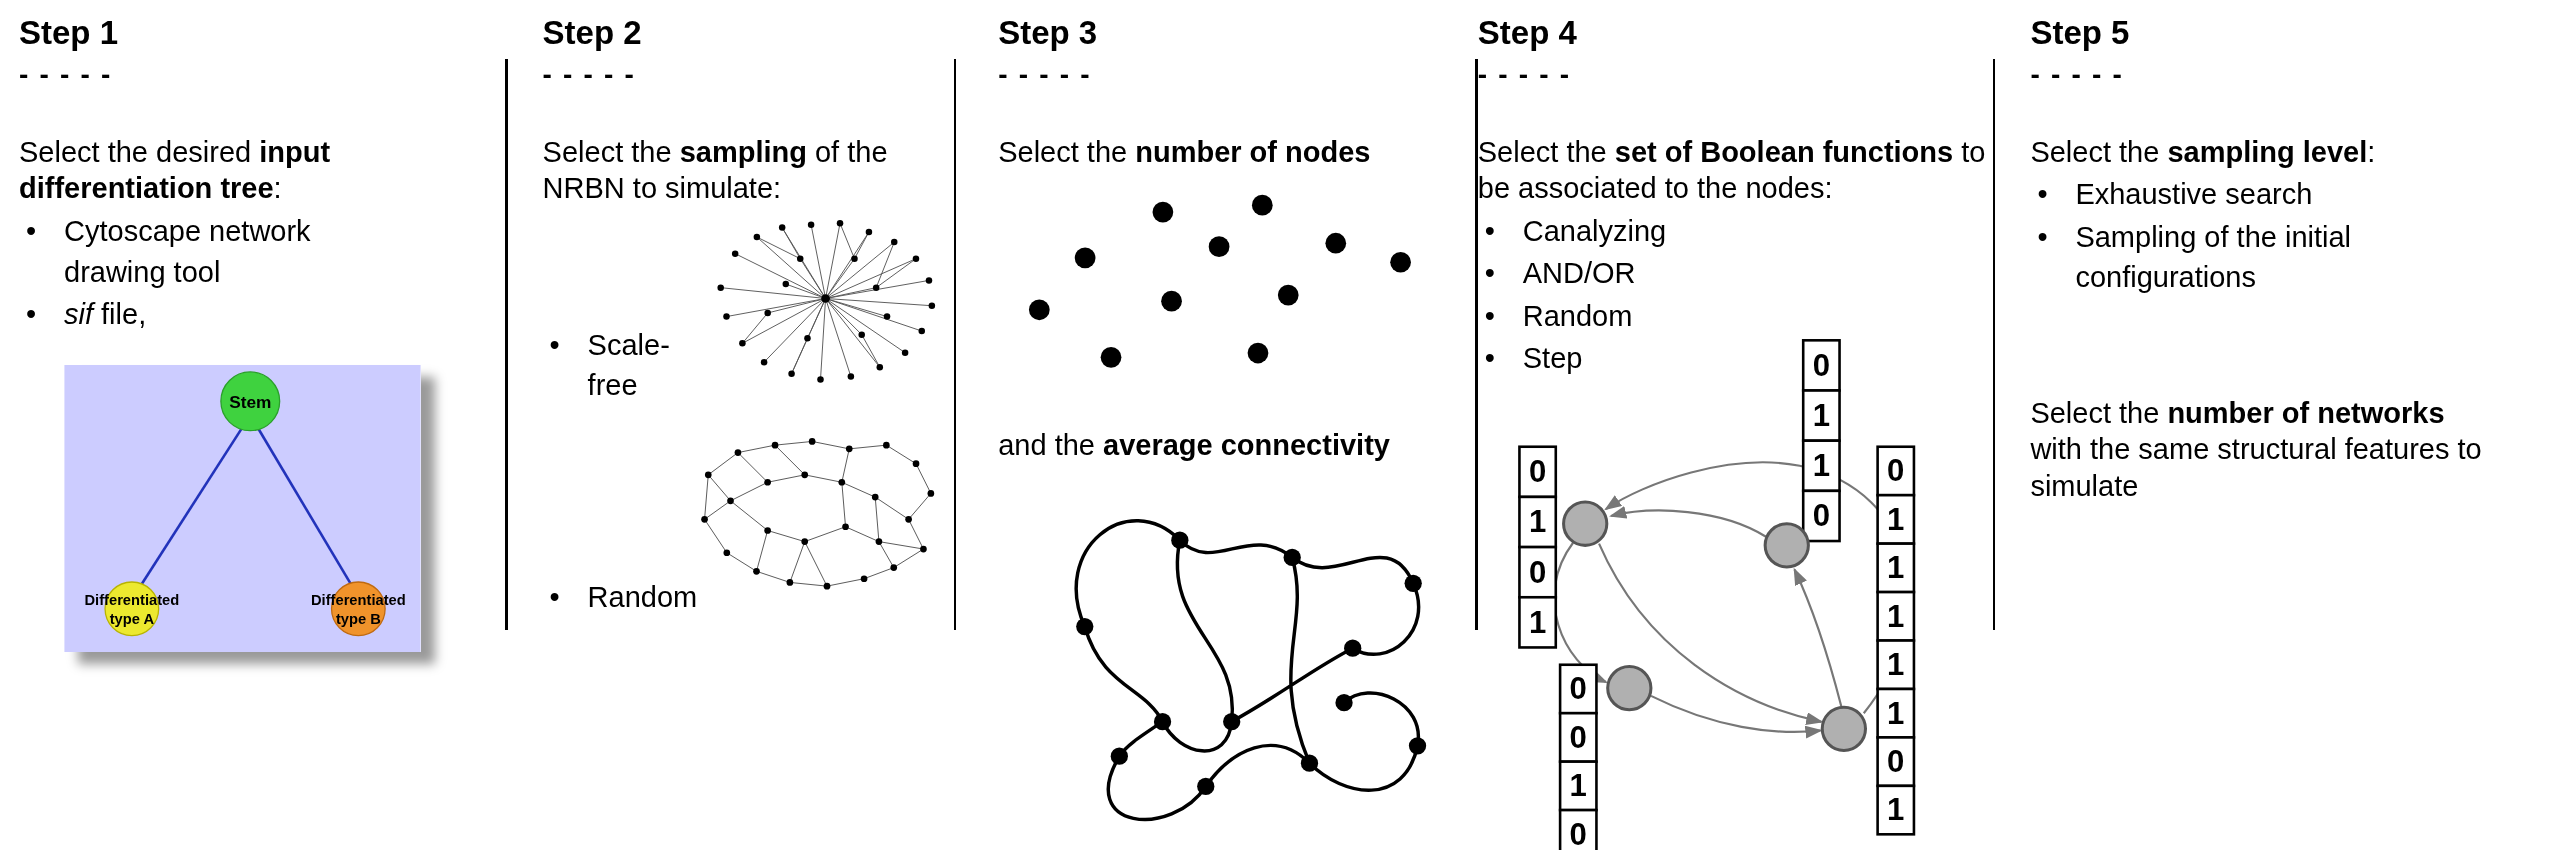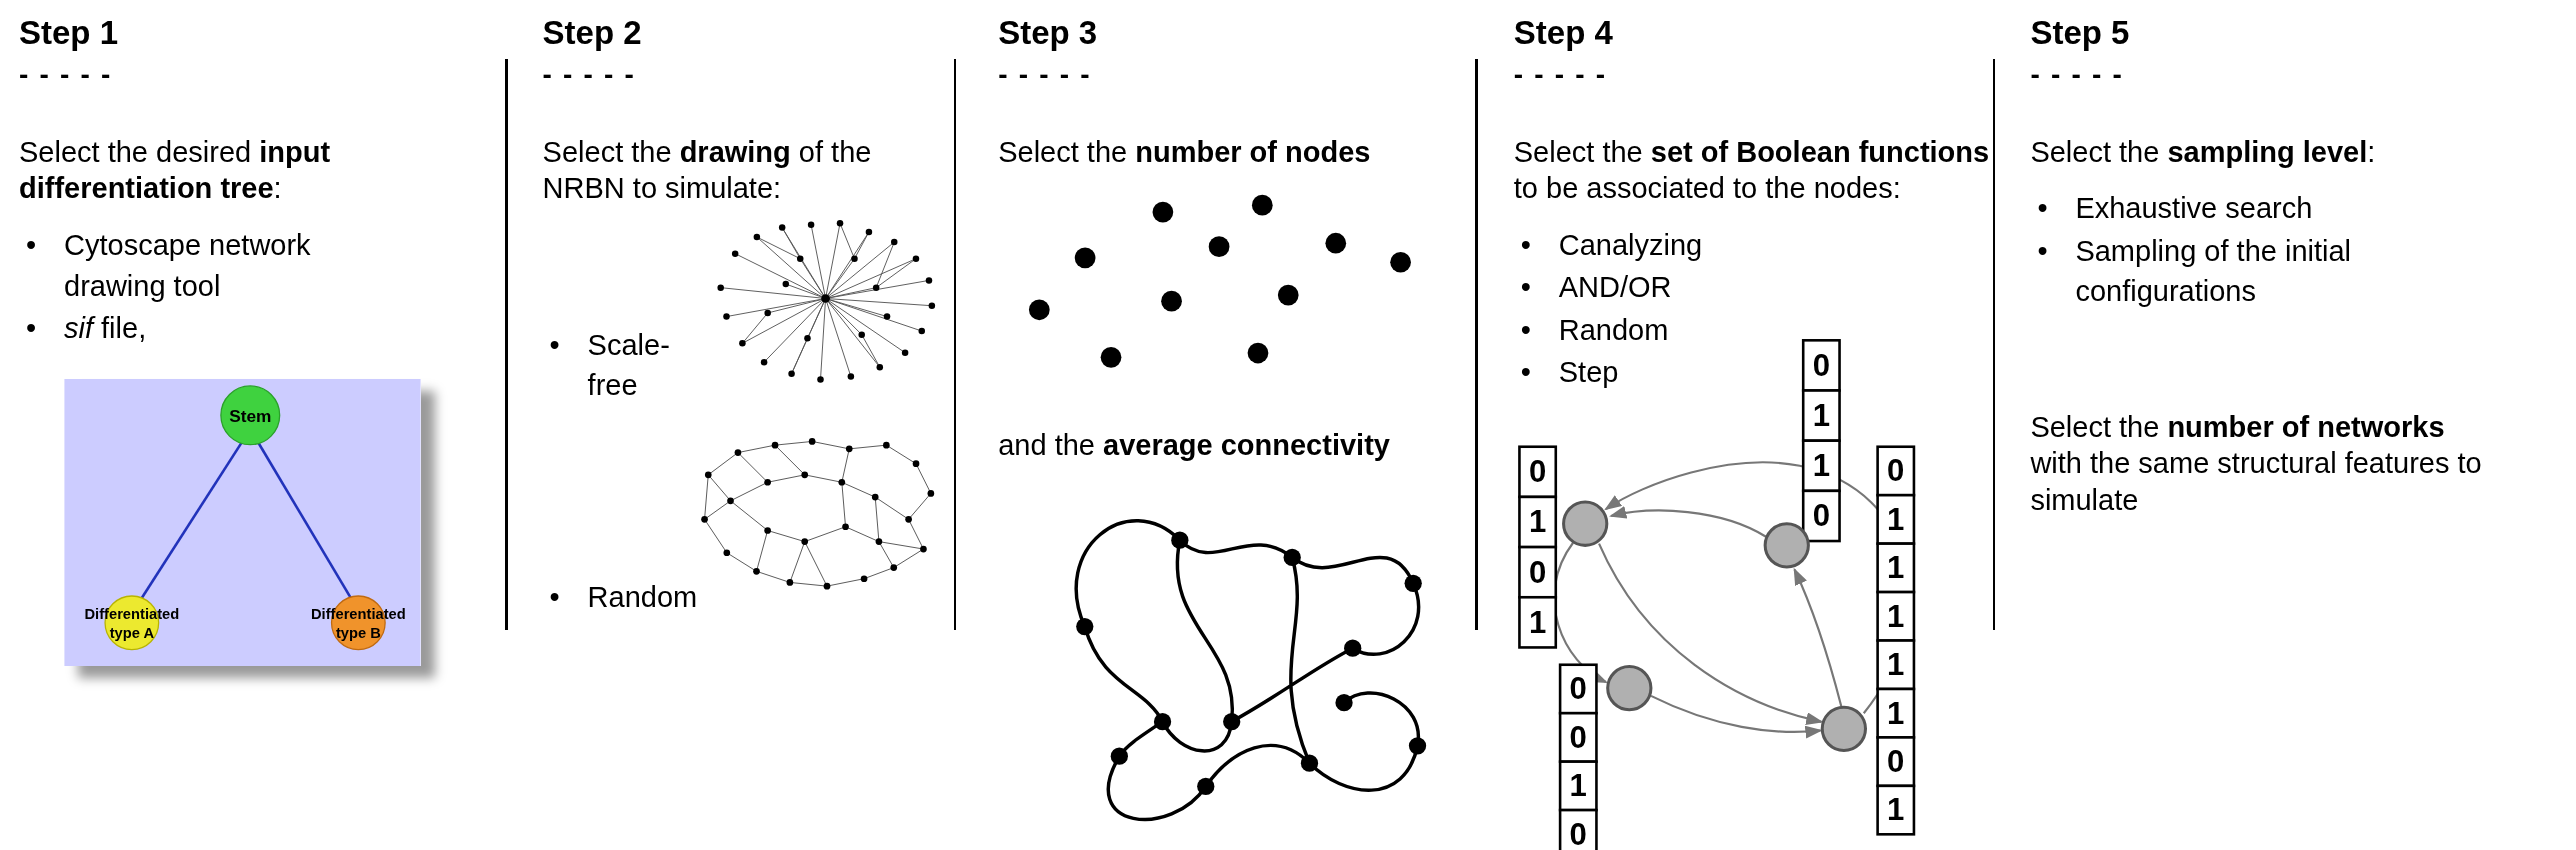--- a/index.html
+++ b/index.html
@@ -5,28 +5,28 @@
   html,body{margin:0;padding:0;background:#ffffff;}
   body{
     width:2576px;height:851px;overflow:hidden;
     font-family:"Liberation Sans", sans-serif;color:#000;
   }
   .figure{display:flex;align-items:flex-start;width:2576px;height:851px;box-sizing:border-box;padding:14px 0 0 19px;border-radius:18px;}
   .col{position:relative;box-sizing:border-box;height:831px;}
   .col-1{width:486px;padding-right:8.7px;}
   .col-2{width:446px;padding-left:35px;padding-right:12px;}
   .col-3{width:519px;padding-left:42px;padding-right:12px;}
-  .col-4{width:515px;padding-left:36px;}
+  .col-4{width:515px;}
   .col-5{width:520px;padding-left:35px;padding-right:12px;}
   .divider{flex:0 0 2.6px;width:2.6px;height:571px;margin-top:45px;background:#000;}
   .step-title{font-size:33px;font-weight:700;margin:0;line-height:1.15;}
   .dashes{font-size:28px;font-weight:700;letter-spacing:1.7px;margin-top:7px;}
   .para{font-size:29px;line-height:1.26;margin:43px 0 0 0;}
   .para b{font-weight:700;}
-  .bullets{margin-top:18px;}
+  .bullets{margin-top:4px;}
   .bullet{display:flex;font-size:29px;line-height:1.4;margin:1.7px 0;}
   .bullet::before{content:"\2022";flex:0 0 45px;padding-left:7px;box-sizing:border-box;}
   .btxt i{font-style:italic;}
   .col-1 .btxt{max-width:286px;}
   .tree-figure{width:357px;height:287px;margin:31px 0 0 45px;box-shadow:14px 12px 10.4px #9a9a9a;}
   .net-row{display:flex;align-items:flex-end;margin-top:15.6px;}
   .net-row .bullet{flex:0 0 156px;}
   svg{display:block;}
   .sf-net{margin-top:-21px;}
   .rn-net{margin-left:-13px;margin-top:-7px;}
@@ -76,21 +76,21 @@
         <text x="340" y="300" class="tree-label" font-size="17">type B</text>
       </svg>
     </div>
   </section>
 
   <div class="divider"></div>
 
   <section class="col col-2">
     <h2 class="step-title">Step 2</h2>
     <div class="dashes">- - - - -</div>
-    <p class="para"><span>Select the </span><b>drawing</b><span> of the NRBN to simulate:</span></p>
+    <p class="para"><span>Select the </span><b>sampling</b><span> of the NRBN to simulate:</span></p>
 
     <div class="net-row">
       <div class="bullet">
         <span class="btxt">Scale-free</span>
       </div>
       <svg class="sf-net" width="291" height="206" viewBox="0 0 336 238">
         <path class="net-edges" d="M175 110 L30 95 M175 110 L50 48 M175 110 L80 25 M175 110 L115 12 M175 110 L155 8 M175 110 L195 6 M175 110 L235 18 M175 110 L270 32 M175 110 L300 55 M175 110 L318 85 M175 110 L322 120 M175 110 L308 155 M175 110 L285 185 M175 110 L250 205 M175 110 L210 218 M175 110 L168 222 M175 110 L128 214 M175 110 L90 198 M175 110 L60 172 M175 110 L38 135 M175 110 L140 55 M175 110 L215 55 M175 110 L245 95 M175 110 L120 90 M175 110 L150 165 M175 110 L225 160 M175 110 L95 130 M175 110 L260 135 M140 55 L80 25 M140 55 L115 12 M215 55 L195 6 M215 55 L235 18 M245 95 L270 32 M245 95 L300 55 M95 130 L60 172 M150 165 L128 214 M225 160 L250 205"></path>
         <g class="net-dot">
           <circle cx="175" cy="110" r="6"></circle>
           <circle cx="30" cy="95" r="4.5"></circle>

